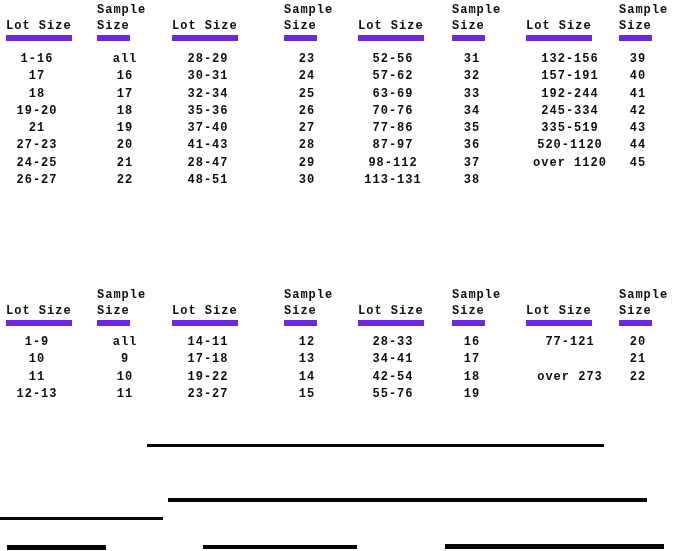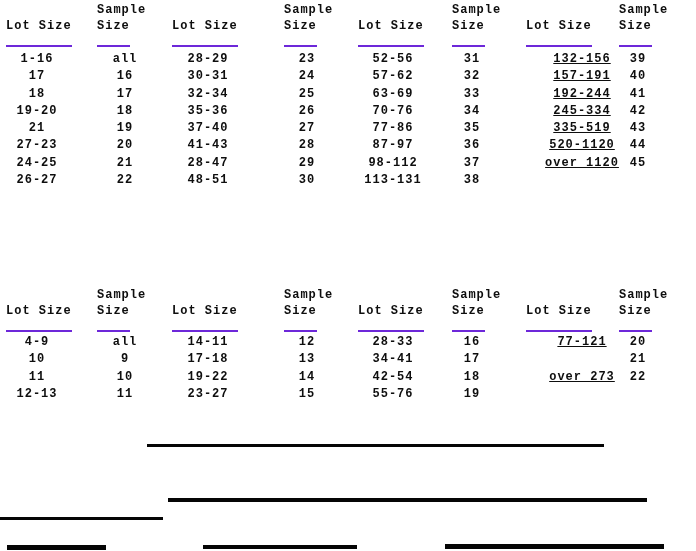--- a/index.html
+++ b/index.html
@@ -15,36 +15,36 @@
   .group { position:absolute; top:0; height:100%; }
   .g0 { left:2px;   width:162px; }
   .g1 { left:170px; width:166px; }
   .g2 { left:352px; width:142px; }
   .g3 { left:520px; width:176px; }
 
   .hdr-sample { position:absolute; top:2px; white-space:nowrap; }
   .hdr-sample .l1 { display:block; line-height:17px; }
   .hdr-sample .l2 { display:inline-block; line-height:15px; }
   .hdr-lot { position:absolute; top:19px; line-height:15px; white-space:nowrap; }
-  .u { border-bottom:2px solid #6d28d9; padding-bottom:11px; }
+  .u { border-bottom:6px solid #6d28d9; padding-bottom:1px; }
 
   .g0 .hdr-lot { left:4px; }   .g0 .hdr-sample { left:95px; }
   .g1 .hdr-lot { left:2px; }   .g1 .hdr-sample { left:114px; }
   .g2 .hdr-lot { left:6px; }   .g2 .hdr-sample { left:100px; }
   .g3 .hdr-lot { left:6px; }   .g3 .hdr-sample { left:99px; }
 
   .rows { position:absolute; left:0; right:0; }
   .table-1 .rows { top:51px; }
   .table-2 .rows { top:49px; }
   .row { position:relative; height:17.3px; }
   .row span { position:absolute; top:0; text-align:center; line-height:17px; white-space:nowrap; }
   .g0 .lot { left:0;   width:70px; }  .g0 .samp { left:92px;  width:62px; }
   .g1 .lot { left:0;   width:76px; }  .g1 .samp { left:112px; width:50px; }
   .g2 .lot { left:4px; width:74px; }  .g2 .samp { left:100px;  width:40px; }
-  .g3 .lot { left:12px;   width:100px;text-decoration:underline; } .g3 .samp { left:98px;  width:40px; }
+  .g3 .lot { left:0;   width:100px; } .g3 .samp { left:98px;  width:40px; }
 
   .rule { position:absolute; background:#050505; }
   .r1 { left:147px; top:444px; width:457px; height:3px; }
   .r2 { left:168px; top:498px; width:479px; height:4px; }
   .r3 { left:0px;   top:517px; width:163px; height:3px; }
   .r4a{ left:7px;   top:545px; width:99px;  height:5px; }
   .r4b{ left:203px; top:545px; width:154px; height:4px; }
   .r4c{ left:445px; top:544px; width:219px; height:5px; }
 </style>
 </head>
@@ -200,21 +200,21 @@
           </div>
         </div>
       </div>
     </div>
   <div class="table table-2">
       <div class="group g0">
         <div class="hdr-sample"><span class="l1">Sample</span><span class="l2 u">Size</span></div>
         <div class="hdr-lot u">Lot Size</div>
         <div class="rows">
           <div class="row">
-            <span class="lot">4-9</span>
+            <span class="lot">1-9</span>
             <span class="samp">all</span>
           </div>
           <div class="row">
             <span class="lot">10</span>
             <span class="samp">9</span>
           </div>
           <div class="row">
             <span class="lot">11</span>
             <span class="samp">10</span>
           </div>

